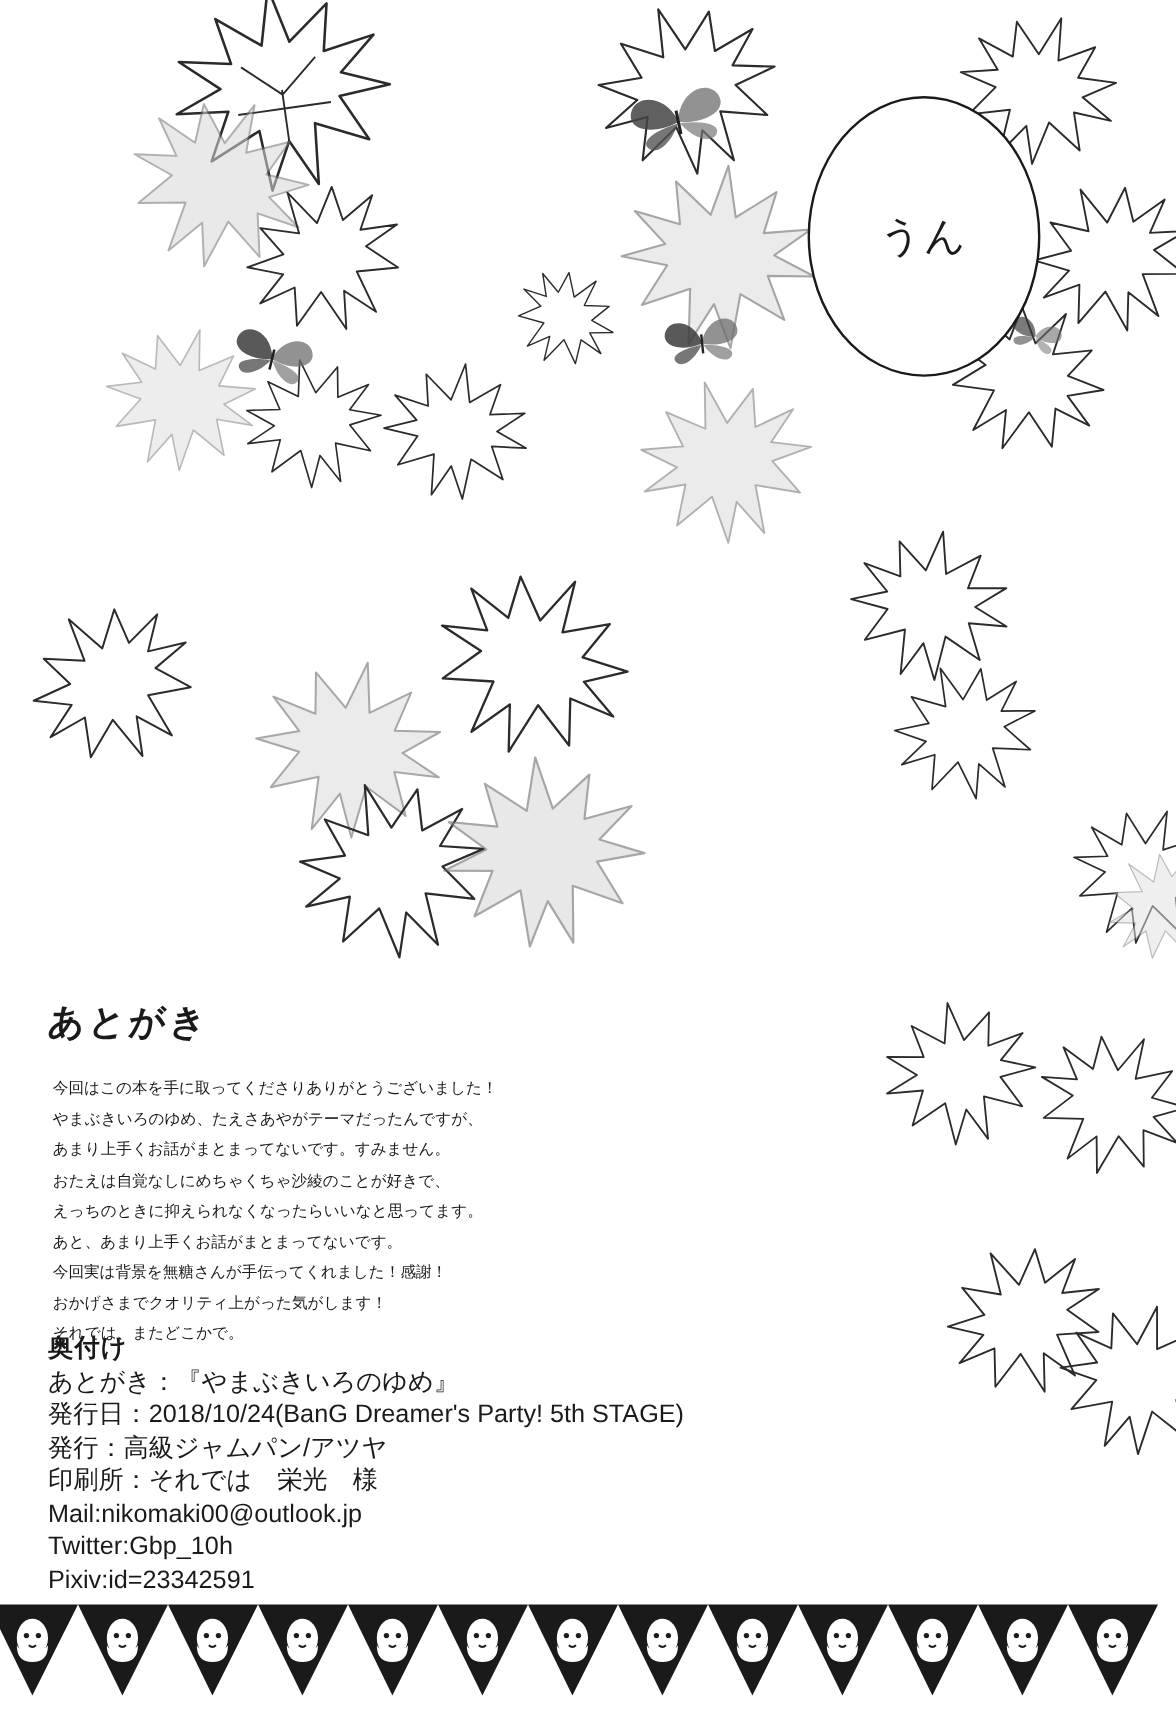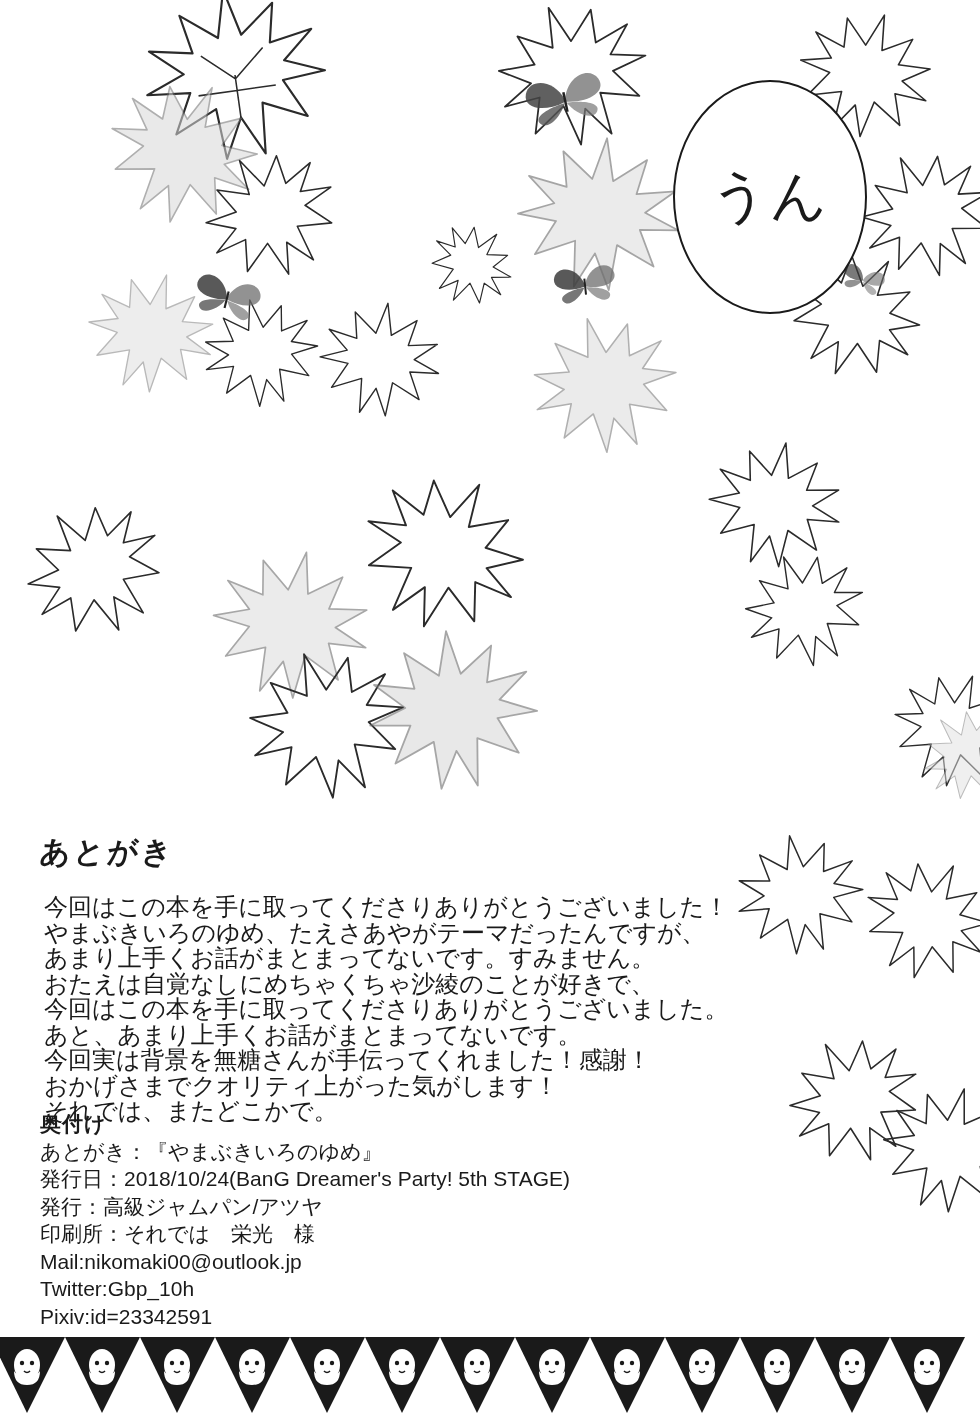--- a/index.html
+++ b/index.html
@@ -41,21 +41,21 @@
     border-radius: 50% / 50%;
     background: #ffffff;
   }
   .bubble-text {
     position: absolute;
     width: 100%;
     top: 50%;
     transform: translateY(-50%);
     text-align: center;
     font-family: "DejaVu Sans", sans-serif;
-    font-size: 56px;
+    font-size: 34px;
     color: #1a1a1a;
     letter-spacing: 2px;
   }
 
   
   .afterword {
     position: absolute;
     left: 40px;
     top: 832px;
     width: 720px;
@@ -64,21 +64,21 @@
     font-family: "DejaVu Sans", sans-serif;
     font-size: 30px;
     font-weight: bold;
     color: #1a1a1a;
     letter-spacing: 3px;
     margin: 0 0 22px 0;
     transform: skewX(-4deg);
   }
   .afterword-body {
     font-family: "DejaVu Sans", sans-serif;
-    font-size: 24px;
+    font-size: 13px;
     line-height: 25.5px;
     color: #1a1a1a;
     margin-left: 4px;
   }
   .afterword-body div { white-space: pre; }
 
   
   .colophon {
     position: absolute;
     left: 40px;
@@ -312,21 +312,21 @@
     <div class="bubble-text">うん</div>
   </div>
 
   <div class="afterword">
     <div class="afterword-heading">あとがき</div>
     <div class="afterword-body">
       <div>今回はこの本を手に取ってくださりありがとうございました！</div>
       <div>やまぶきいろのゆめ、たえさあやがテーマだったんですが、</div>
       <div>あまり上手くお話がまとまってないです。すみません。</div>
       <div>おたえは自覚なしにめちゃくちゃ沙綾のことが好きで、</div>
-      <div>今回はこの本を手に取ってくださりありがとうございました。</div>
+      <div>えっちのときに抑えられなくなったらいいなと思ってます。</div>
       <div>あと、あまり上手くお話がまとまってないです。</div>
       <div>今回実は背景を無糖さんが手伝ってくれました！感謝！</div>
       <div>おかげさまでクオリティ上がった気がします！</div>
       <div>それでは、またどこかで。</div>
     </div>
   </div>
 
   <div class="colophon">
     <div class="colophon-title">奥付け</div>
     <div>あとがき：『やまぶきいろのゆめ』</div>

